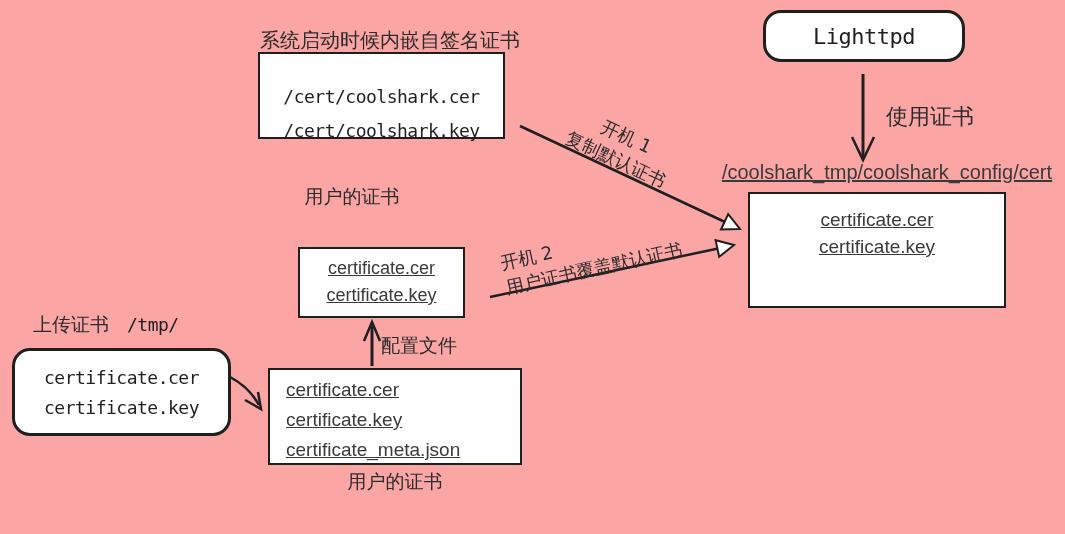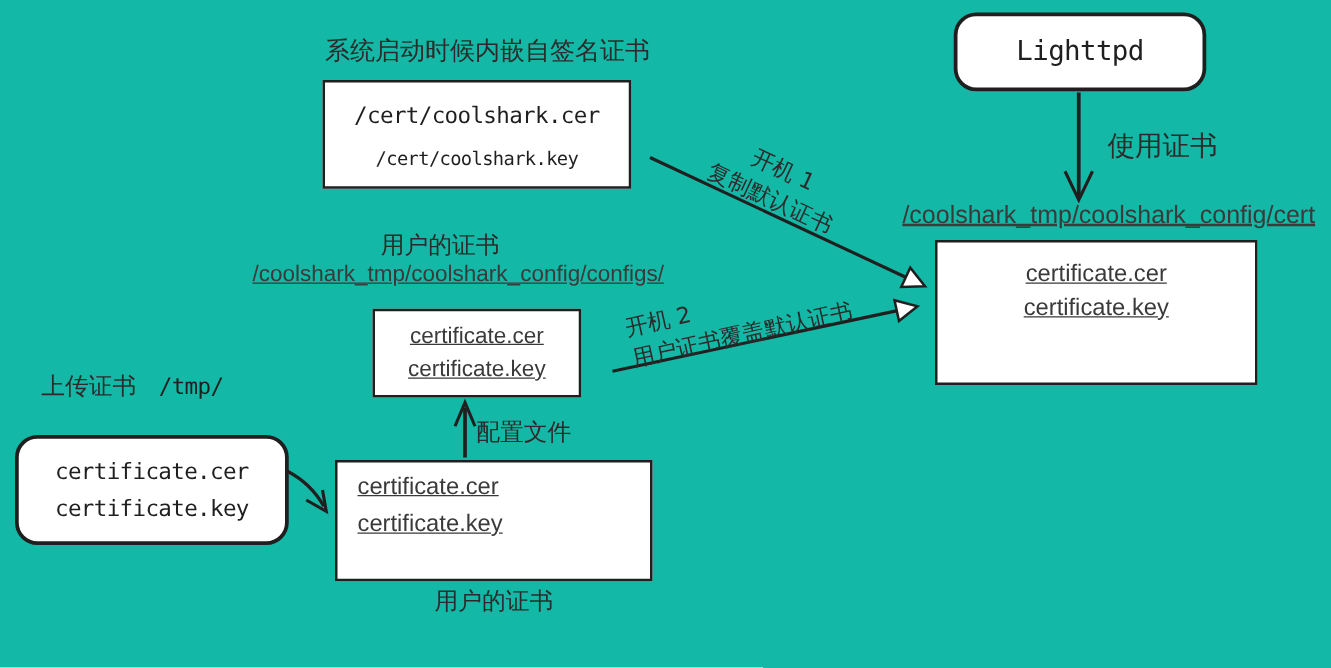--- a/index.html
+++ b/index.html
@@ -1,17 +1,17 @@
 <!DOCTYPE html>
 <html><head>
 <meta charset="utf-8">
 <style>
   html,body{margin:0;padding:0;background:#ffffff;}
   .canvas{
-    position:relative;width:1065px;height:534px;background:#14b8a6;
+    position:relative;width:1065px;height:534px;background:#fca5a5;
     overflow:hidden;
   }
   .abs{position:absolute;}
   .box{
     position:absolute;box-sizing:border-box;background:#ffffff;
     border:2.5px solid #1f1f1f;
   }
   .round{border-radius:18px;border-width:3px;}
   .cjk{
     font-family:"DejaVu Sans",sans-serif;color:#2b2b2b;
@@ -57,26 +57,26 @@
       <path class="ink" d="M364,341 L372,322 L380,341" stroke-width="2.5"></path>
     </g>
 
     <g>
       <path class="ink" d="M230,377 Q249,387 259,405" stroke-width="2.5"></path>
       <path class="ink" d="M258,392 L261,409 L245,400" stroke-width="2.5"></path>
     </g>
   </svg>
 
   <div class="abs cjk center" style="left:260px;top:27px;width:248px;font-size:20px;">系统启动时候内嵌自签名证书</div>
-  <div class="box" style="left:258px;top:64px;width:247px;height:87px;padding-top:10px;">
+  <div class="box" style="left:258px;top:52px;width:247px;height:87px;padding-top:26px;">
     <div class="hand center" style="font-size:18px;line-height:34px;">/cert/coolshark.cer</div>
-    <div class="hand center" style="font-size:15px;line-height:34px;">/cert/coolshark.key</div>
+    <div class="hand center" style="font-size:18px;line-height:34px;">/cert/coolshark.key</div>
   </div>
 
-  <div class="box round" style="left:763px;top:10px;width:202px;height:63px;display:flex;align-items:center;justify-content:center;">
+  <div class="box round" style="left:763px;top:10px;width:202px;height:52px;display:flex;align-items:center;justify-content:center;">
     <span class="hand" style="font-size:22px;">Lighttpd</span>
   </div>
   <div class="abs cjk" style="left:886px;top:102px;font-size:22px;">使用证书</div>
 
   <div class="abs sans center" style="left:717px;top:161px;width:340px;font-size:20px;">/coolshark_tmp/coolshark_config/cert</div>
   <div class="box" style="left:748px;top:192px;width:258px;height:116px;padding-top:12px;">
     <div class="sans center" style="font-size:19px;line-height:27px;">certificate.cer</div>
     <div class="sans center" style="font-size:19px;line-height:27px;">certificate.key</div>
   </div>
 
@@ -85,38 +85,38 @@
     <div>复制默认证书</div>
   </div>
 
   <div class="abs cjk" style="left:498px;top:251px;width:240px;font-size:18px;line-height:25px;transform:rotate(-12.5deg);transform-origin:left top;">
     <div>开机 2</div>
     <div>用户证书覆盖默认证书</div>
   </div>
 
   <div class="abs" style="left:202px;top:184px;width:300px;text-align:center;">
     <div class="cjk" style="font-size:19px;line-height:24px;">用户的证书</div>
-    <div class="sans" style="font-size:18px;line-height:23px;">/coolshark_tmp/coolshark_config/configs/</div>
   </div>
   <div class="box" style="left:298px;top:247px;width:167px;height:71px;padding-top:6px;">
     <div class="sans center" style="font-size:18px;line-height:27px;">certificate.cer</div>
     <div class="sans center" style="font-size:18px;line-height:27px;">certificate.key</div>
   </div>
   <div class="abs cjk" style="left:381px;top:333px;font-size:19px;text-align:right;">配置文件</div>
 
-  <div class="abs" style="left:33px;top:296px;">
+  <div class="abs" style="left:33px;top:312px;">
     <span class="cjk" style="font-size:19px;">上传证书</span>
     <span class="hand" style="font-size:18px;margin-left:14px;">/tmp/</span>
   </div>
   <div class="box round" style="left:12px;top:348px;width:219px;height:88px;padding-top:12px;">
     <div class="hand center" style="font-size:18px;line-height:30px;">certificate.cer</div>
     <div class="hand center" style="font-size:18px;line-height:30px;">certificate.key</div>
   </div>
 
   <div class="box" style="left:268px;top:368px;width:254px;height:97px;padding:5px 0 0 16px;">
     <div class="sans" style="font-size:19px;line-height:30px;">certificate.cer</div>
     <div class="sans" style="font-size:19px;line-height:30px;">certificate.key</div>
+    <div class="sans" style="font-size:19px;line-height:30px;">certificate_meta.json</div>
   </div>
   <div class="abs" style="left:268px;top:468px;width:254px;text-align:center;">
     <div class="cjk" style="font-size:19px;line-height:26px;">用户的证书</div>
   </div>
 
 </div>
 
 </body></html>

